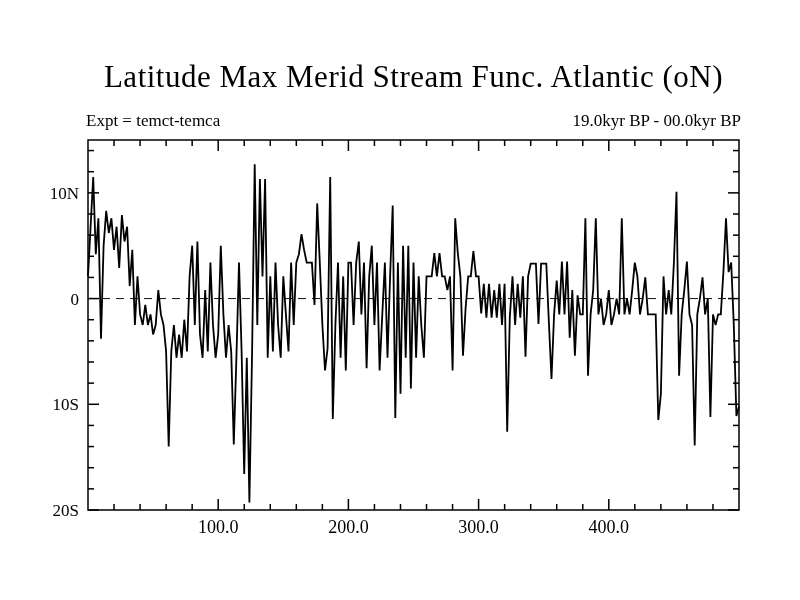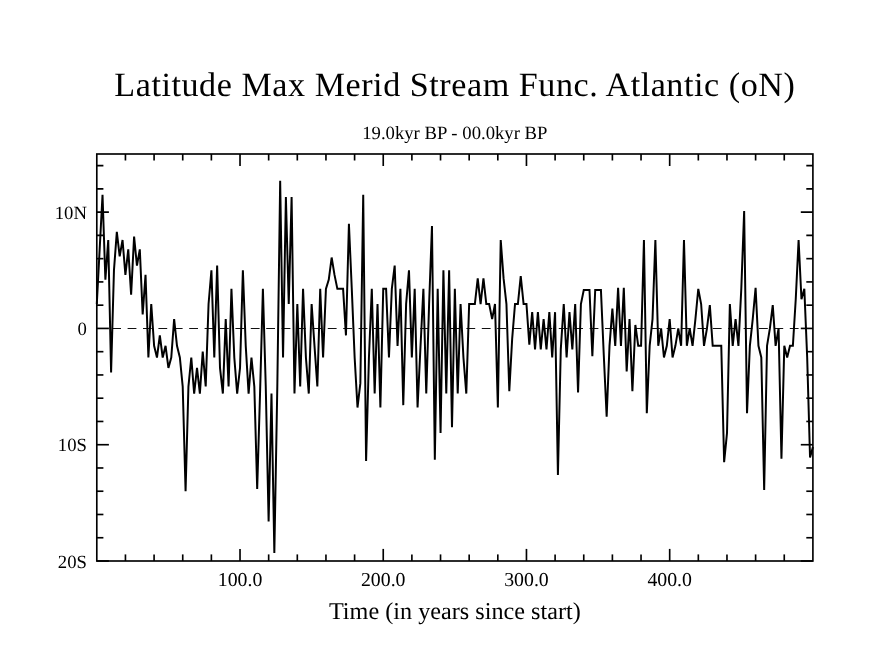--- a/index.html
+++ b/index.html
@@ -14,35 +14,36 @@
   .chart-title {
     position: absolute; left: 88px; width: 651px; top: 36px;
     text-align: center; font-size: 31px; white-space: nowrap;
     letter-spacing: 0.5px;
   }
   .header-row {
     position: absolute; left: 86px; width: 655px; top: 88px;
     display: flex; justify-content: space-between; align-items: baseline;
     font-size: 17px; white-space: nowrap;
   }
-  .header-row .center { position: absolute; left: 0; right: 0; text-align: center; }
+  .header-row .center { position: absolute; left: 0; right: 0; text-align: right; }
   .plot-svg { position: absolute; left: 0; top: 0; }
   .x-axis-title {
     position: absolute; left: 88px; width: 651px; top: 520px;
     text-align: center; font-size: 22px; white-space: nowrap;
   }
 </style>
 </head>
 <body>
 
 <div class="page">
 
   <div class="chart-title">Latitude Max Merid Stream Func. Atlantic (oN)</div>
 
   <div class="header-row">
+    <span>Expt = temct-temca</span>
     <span class="center">19.0kyr BP - 00.0kyr BP</span>
   </div>
 
   <svg class="plot-svg" width="800" height="600" id="plot">
       <rect x="88" y="117" width="651" height="370" fill="none" stroke="#000" stroke-width="1.5"></rect>
       <line x1="88" x2="739" y1="275.57142857142856" y2="275.57142857142856" stroke="#111111" stroke-width="1" stroke-dasharray="8 6"></line>
       <line x1="114.03999999999999" x2="114.03999999999999" y1="487" y2="481" stroke="#000" stroke-width="1.5"></line>
       <line x1="114.03999999999999" x2="114.03999999999999" y1="117" y2="123" stroke="#000" stroke-width="1.5"></line>
       <line x1="140.07999999999998" x2="140.07999999999998" y1="487" y2="481" stroke="#000" stroke-width="1.5"></line>
       <line x1="140.07999999999998" x2="140.07999999999998" y1="117" y2="123" stroke="#000" stroke-width="1.5"></line>
@@ -130,15 +131,14 @@
       <text x="348.40000000000003" y="510" text-anchor="middle" font-family="&quot;Liberation Serif&quot;, serif" font-size="18" fill="#000">200.0</text>
       <text x="478.59999999999997" y="510" text-anchor="middle" font-family="&quot;Liberation Serif&quot;, serif" font-size="18" fill="#000">300.0</text>
       <text x="608.8000000000001" y="510" text-anchor="middle" font-family="&quot;Liberation Serif&quot;, serif" font-size="18" fill="#000">400.0</text>
       <text x="79" y="175.85714285714286" text-anchor="end" font-family="&quot;Liberation Serif&quot;, serif" font-size="17" fill="#000">10N</text>
       <text x="79" y="281.57142857142856" text-anchor="end" font-family="&quot;Liberation Serif&quot;, serif" font-size="17" fill="#000">0</text>
       <text x="79" y="387.2857142857143" text-anchor="end" font-family="&quot;Liberation Serif&quot;, serif" font-size="17" fill="#000">10S</text>
       <text x="79" y="493" text-anchor="end" font-family="&quot;Liberation Serif&quot;, serif" font-size="17" fill="#000">20S</text>
       <polyline points="88.0,253.4 90.6,203.7 93.2,154.0 95.8,231.2 98.4,195.2 101.0,315.7 103.6,222.7 106.2,187.8 108.8,210.0 111.4,195.2 114.0,226.9 116.6,203.7 119.2,244.9 121.9,192.1 124.5,218.5 127.1,203.7 129.7,262.9 132.3,226.9 134.9,302.0 137.5,253.4 140.1,291.4 142.7,302.0 145.3,281.9 147.9,302.0 150.5,291.4 153.1,311.5 155.7,302.0 158.3,267.1 160.9,291.4 163.5,302.0 166.1,328.4 168.7,423.6 171.3,328.4 173.9,302.0 176.5,334.8 179.1,311.5 181.7,334.8 184.3,296.7 187.0,328.4 189.6,253.4 192.2,222.7 194.8,302.0 197.4,218.5 200.0,311.5 202.6,334.8 205.2,267.1 207.8,328.4 210.4,239.6 213.0,302.0 215.6,334.8 218.2,311.5 220.8,222.7 223.4,291.4 226.0,334.8 228.6,302.0 231.2,328.4 233.8,421.5 236.4,334.8 239.0,239.6 241.6,328.4 244.2,451.1 246.8,334.8 249.4,479.6 252.1,328.4 254.7,141.3 257.3,302.0 259.9,156.1 262.5,253.4 265.1,156.1 267.7,334.8 270.3,253.4 272.9,328.4 275.5,239.6 278.1,302.0 280.7,334.8 283.3,253.4 285.9,291.4 288.5,328.4 291.1,239.6 293.7,302.0 296.3,239.6 298.9,231.2 301.5,211.1 304.1,226.9 306.7,239.6 309.3,239.6 311.9,239.6 314.5,281.9 317.2,180.4 319.8,239.6 322.4,302.0 325.0,347.5 327.6,325.3 330.2,154.0 332.8,396.1 335.4,302.0 338.0,239.6 340.6,334.8 343.2,253.4 345.8,347.5 348.4,239.6 351.0,239.6 353.6,302.0 356.2,239.6 358.8,218.5 361.4,291.4 364.0,239.6 366.6,345.3 369.2,253.4 371.8,222.7 374.4,302.0 377.0,239.6 379.6,347.5 382.3,291.4 384.9,239.6 387.5,334.8 390.1,253.4 392.7,182.5 395.3,395.0 397.9,239.6 400.5,370.7 403.1,222.7 405.7,334.8 408.3,222.7 410.9,365.4 413.5,239.6 416.1,334.8 418.7,253.4 421.3,302.0 423.9,334.8 426.5,253.4 429.1,253.4 431.7,253.4 434.3,230.1 436.9,253.4 439.5,230.1 442.1,253.4 444.7,253.4 447.4,267.1 450.0,253.4 452.6,347.5 455.2,195.2 457.8,230.1 460.4,253.4 463.0,332.7 465.6,285.1 468.2,253.4 470.8,253.4 473.4,228.0 476.0,253.4 478.6,253.4 481.2,290.4 483.8,260.8 486.4,294.6 489.0,260.8 491.6,294.6 494.2,267.1 496.8,294.6 499.4,260.8 502.0,302.0 504.6,260.8 507.2,408.8 509.8,294.6 512.5,253.4 515.1,302.0 517.7,260.8 520.3,294.6 522.9,253.4 525.5,333.7 528.1,253.4 530.7,240.7 533.3,240.7 535.9,240.7 538.5,300.9 541.1,240.7 543.7,240.7 546.3,240.7 548.9,299.9 551.5,355.9 554.1,291.4 556.7,257.6 559.3,291.4 561.9,238.6 564.5,291.4 567.1,238.6 569.7,314.7 572.3,267.1 574.9,332.7 577.6,272.4 580.2,291.4 582.8,291.4 585.4,195.2 588.0,352.7 590.6,291.4 593.2,267.1 595.8,195.2 598.4,291.4 601.0,275.6 603.6,302.0 606.2,291.4 608.8,267.1 611.4,302.0 614.0,291.4 616.6,275.6 619.2,291.4 621.8,195.2 624.4,291.4 627.0,275.6 629.6,291.4 632.2,267.1 634.8,239.6 637.4,253.4 640.0,291.4 642.7,275.6 645.3,254.4 647.9,291.4 650.5,291.4 653.1,291.4 655.7,291.4 658.3,397.1 660.9,370.7 663.5,253.4 666.1,291.4 668.7,267.1 671.3,291.4 673.9,239.6 676.5,168.8 679.1,352.7 681.7,291.4 684.3,267.1 686.9,238.6 689.5,291.4 692.1,302.0 694.7,422.5 697.3,291.4 699.9,275.6 702.5,254.4 705.1,291.4 707.8,275.6 710.4,394.0 713.0,291.4 715.6,302.0 718.2,291.4 720.8,291.4 723.4,249.1 726.0,195.2 728.6,249.1 731.2,239.6 733.8,302.0 736.4,392.9 739.0,383.4" fill="none" stroke="#000000" stroke-width="1.8" stroke-linejoin="miter" stroke-linecap="butt"></polyline>
     </svg>
 
-  <div class="x-axis-title">Time (in years since start)</div>
 
 </div>
 
 </body></html>

